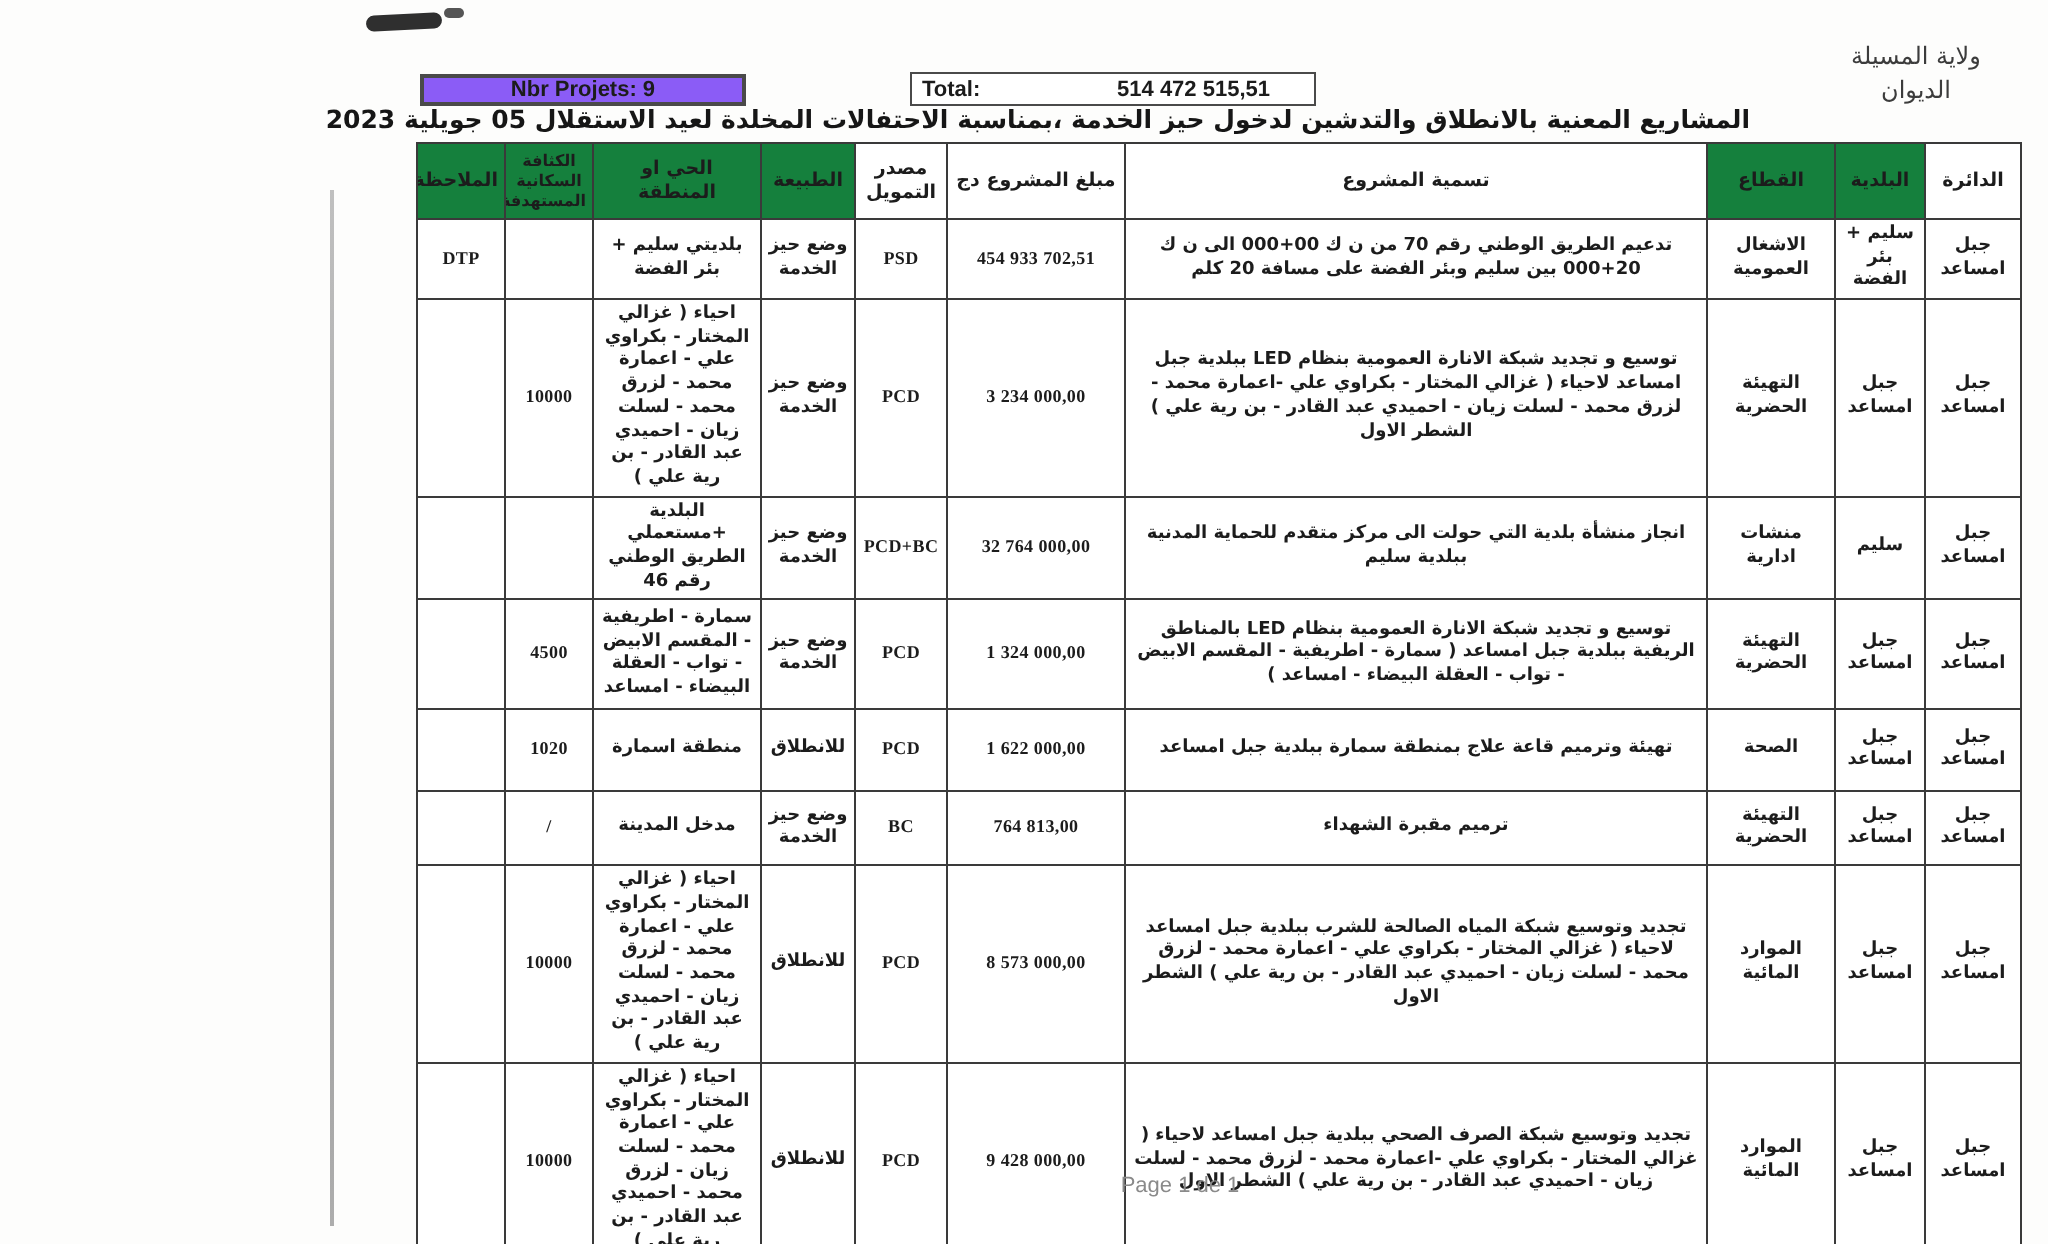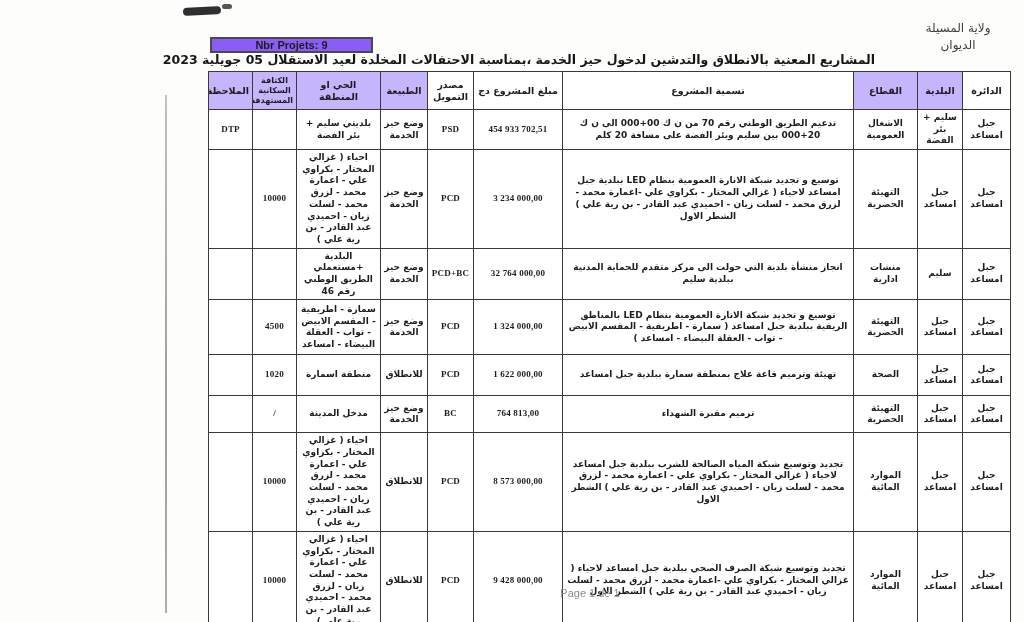--- a/index.html
+++ b/index.html
@@ -73,21 +73,21 @@
   table.projects col.c-area    { width:84px; }
   table.projects col.c-dens    { width:44px; }
   table.projects col.c-note    { width:44px; }
 
   table.projects th, table.projects td {
     border:1px solid #3a3a3a; vertical-align:middle; text-align:center;
     padding:2px 3px; overflow:hidden;
   }
   table.projects thead tr { height:38px; }
   table.projects th { font-size:9.5px; font-weight:bold; background:#fff; line-height:1.25; }
-  table.projects th.shaded { background:#c4b5fd; }
+  table.projects th.shaded { background:#15803d; }
   table.projects th.small-head { font-size:8px; }
 
   table.projects td { font-size:9px; font-weight:bold; line-height:1.3; }
   td.col-project { font-size:9px; padding:2px 6px; }
   td.col-area    { font-size:8px; }
   td.col-sector, td.col-daira, td.col-baladiya, td.col-nature { font-size:9px; }
   td.col-amount, td.col-funding, td.col-density, td.col-note {
     direction:ltr; font-family:Liberation Serif, serif;
     font-size:10px; font-weight:bold; letter-spacing:.2px;
   }
@@ -111,20 +111,24 @@
   </div>
 
   <div class="smudge"></div>
   <div class="smudge2"></div>
   <div class="scan-line"></div>
 
   <div class="nbr-box">
     <span>Nbr Projets: 9</span>
   </div>
 
+  <div class="total-box">
+    <span class="lbl">Total:</span>
+    <span class="val">514 472 515,51</span>
+  </div>
 
   <div class="doc-title">المشاريع المعنية بالانطلاق والتدشين لدخول حيز الخدمة ،بمناسبة الاحتفالات المخلدة لعيد الاستقلال 05 جويلية 2023</div>
 
   <table class="projects">
     <colgroup>
       <col class="c-daira">
         <col class="c-balad">
         <col class="c-sector">
         <col class="c-project">
       <col class="c-amount">

